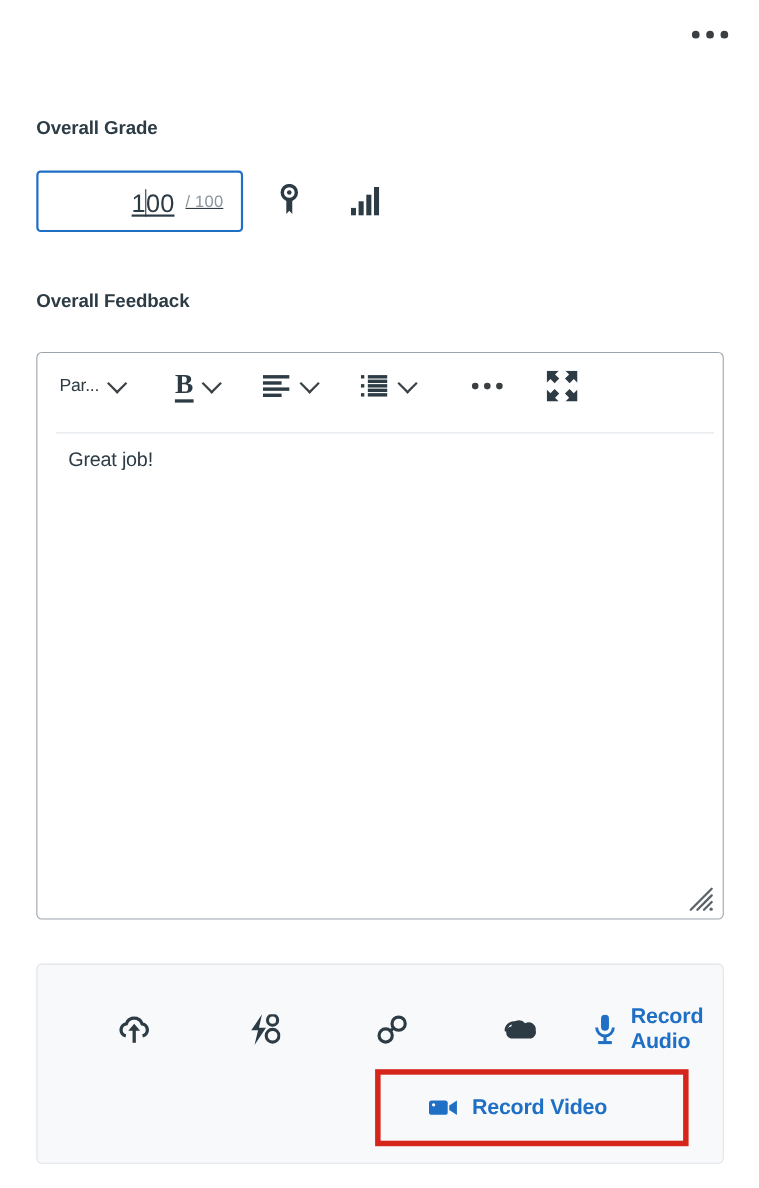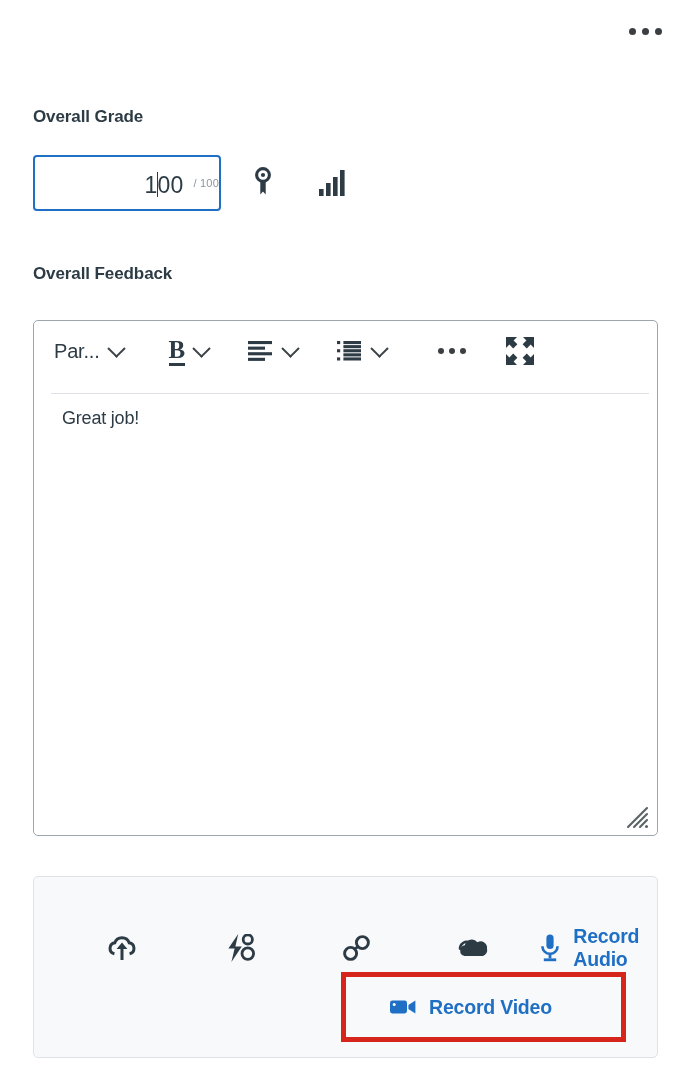--- a/index.html
+++ b/index.html
@@ -69,40 +69,42 @@
   .grade-input-box {
     width: 188px;
     height: 56px;
     box-sizing: border-box;
     border: 2px solid #1f6fc4;
     border-radius: 4px;
     background: #ffffff;
     display: flex;
     align-items: center;
     justify-content: flex-end;
+    padding-right: 16px;
     cursor: text;
     position: relative;
+    text-decoration: underline;
   }
   .grade-value {
     font-size: 23px;
     color: #2d3b45;
     letter-spacing: 0.2px;
     position: relative;
   }
   .caret {
     display: inline-block;
     width: 1px;
     height: 25px;
     background: #2d3b45;
     position: relative;
     top: 4px;
     margin: 0 -0.5px;
   }
   .grade-total {
-    font-size: 11px;
+    font-size: 15px;
     color: #8b969d;
     margin-left: 10px;
     letter-spacing: 0.2px;
   }
   .icon-btn {
     width: 40px;
     height: 40px;
     display: flex;
     align-items: center;
     justify-content: center;
@@ -139,21 +141,21 @@
     position: relative;
   }
   .tb-group {
     display: flex;
     align-items: center;
     cursor: pointer;
     height: 40px;
     padding: 0 2px;
   }
   .tb-label {
-    font-size: 20px;
+    font-size: 16px;
     color: #2d3b45;
     letter-spacing: -0.2px;
   }
   .chev {
     margin-left: 10px;
     display: inline-block;
     width: 11px;
     height: 11px;
     border-right: 2px solid #3b4246;
     border-bottom: 2px solid #3b4246;
@@ -230,21 +232,21 @@
     width: 625px;
     height: 182px;
     box-sizing: border-box;
     border: 1px solid #dfe3e8;
     border-radius: 5px;
     background: #f8f9fb;
   }
   .attach-row {
     position: absolute;
     left: 0;
-    top: 48px;
+    top: 36px;
     width: 100%;
     display: flex;
     align-items: center;
     padding-left: 72px;
     box-sizing: border-box;
     gap: 32px;
   }
   .attach-icon {
     width: 44px;
     height: 44px;

